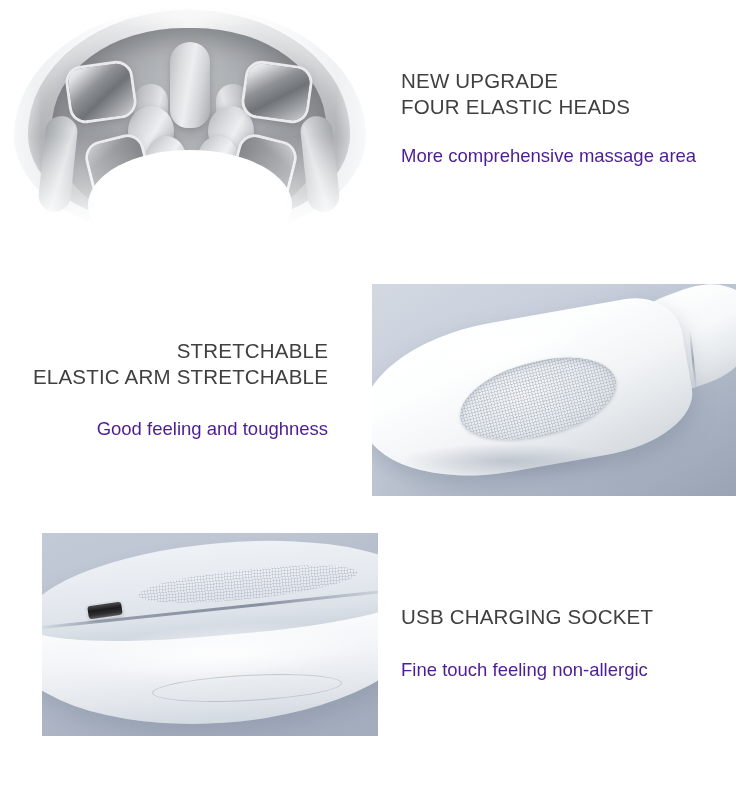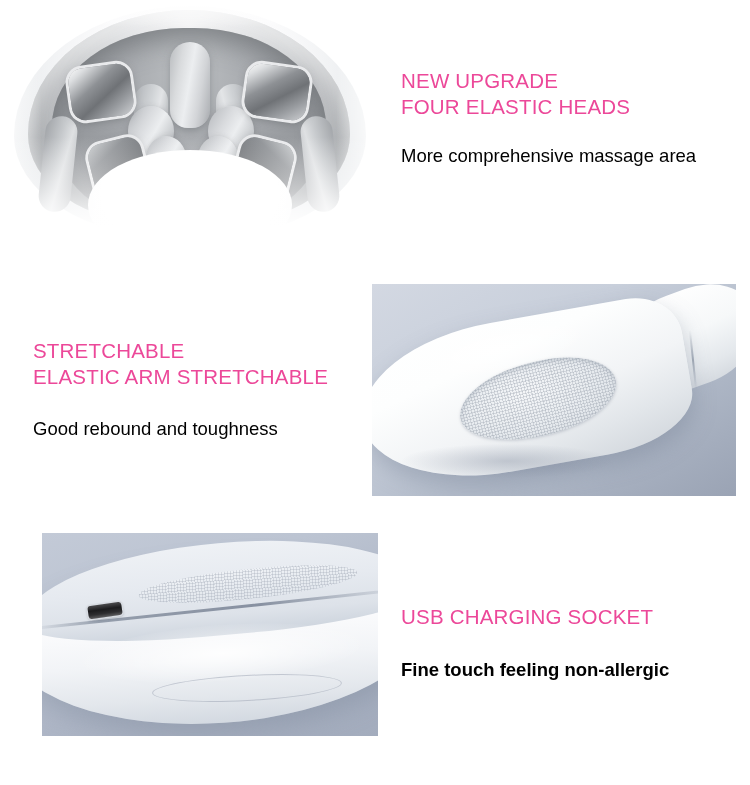--- a/index.html
+++ b/index.html
@@ -7,41 +7,41 @@
   html, body {
     width:750px; height:785px;
     background:#ffffff;
     font-family:"Liberation Sans","DejaVu Sans",sans-serif;
     overflow:hidden;
   }
   .page { position:relative; width:750px; height:785px; background:#fff; }
 
   
   .heading {
-    color:#ec4899;
+    color:#404040;
     font-size:20.5px;
     letter-spacing:.2px;
     line-height:26px;
     white-space:nowrap;
   }
   .subtext {
-    color:#000000;
+    color:#4c1d95;
     font-size:18.5px;
     line-height:24px;
     white-space:nowrap;
   }
 
   .block-1-text { position:absolute; left:401px; top:68px; }
   .block-1-text .subtext { margin-top:24px; }
 
-  .block-2-text { position:absolute; left:33px; top:338px; }
+  .block-2-text { position:absolute; left:33px; top:338px;text-align:right; }
   .block-2-text .subtext { margin-top:27px; }
 
   .block-3-text { position:absolute; left:401px; top:604px; }
-  .block-3-text .subtext { margin-top:28px;font-weight:bold; }
+  .block-3-text .subtext { margin-top:28px; }
 
   
   .panel1 { position:absolute; left:0; top:0; width:378px; height:228px; overflow:hidden; background:#fff; }
 
   
   .p1-shell {
     position:absolute; left:14px; top:6px; width:352px; height:232px;
     border-radius:50% 50% 46% 46% / 56% 56% 44% 44%;
     background:radial-gradient(ellipse at 50% 28%, #ffffff 0%, #fbfbfc 38%, #eceef0 66%, #e2e5e8 82%, #ffffff 100%);
     filter:blur(.3px);
@@ -256,21 +256,21 @@
 
   <div class="block-1-text">
     <div class="heading">NEW UPGRADE</div>
     <div class="heading">FOUR ELASTIC HEADS</div>
     <div class="subtext">More comprehensive massage area</div>
   </div>
 
   <div class="block-2-text">
     <div class="heading">STRETCHABLE</div>
     <div class="heading">ELASTIC ARM STRETCHABLE</div>
-    <div class="subtext">Good rebound and toughness</div>
+    <div class="subtext">Good feeling and toughness</div>
   </div>
 
   <div class="panel2">
     <div class="p2-arm-tail"></div>
     <div class="p2-arm"></div>
     <div class="p2-hl"></div>
     <div class="p2-pad"></div>
     <div class="p2-seam"></div>
     <div class="p2-shadow"></div>
   </div>

